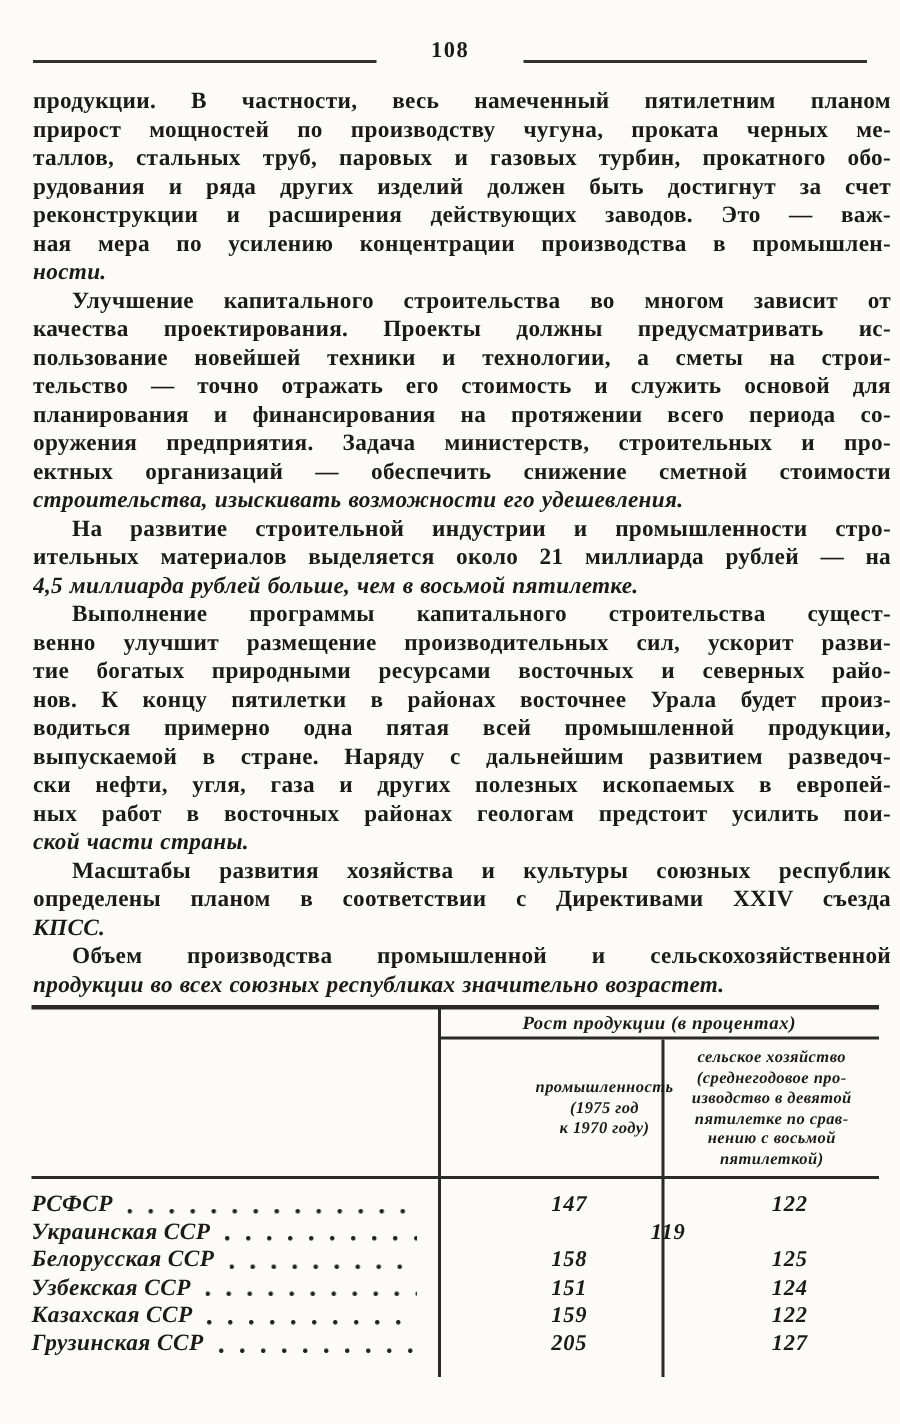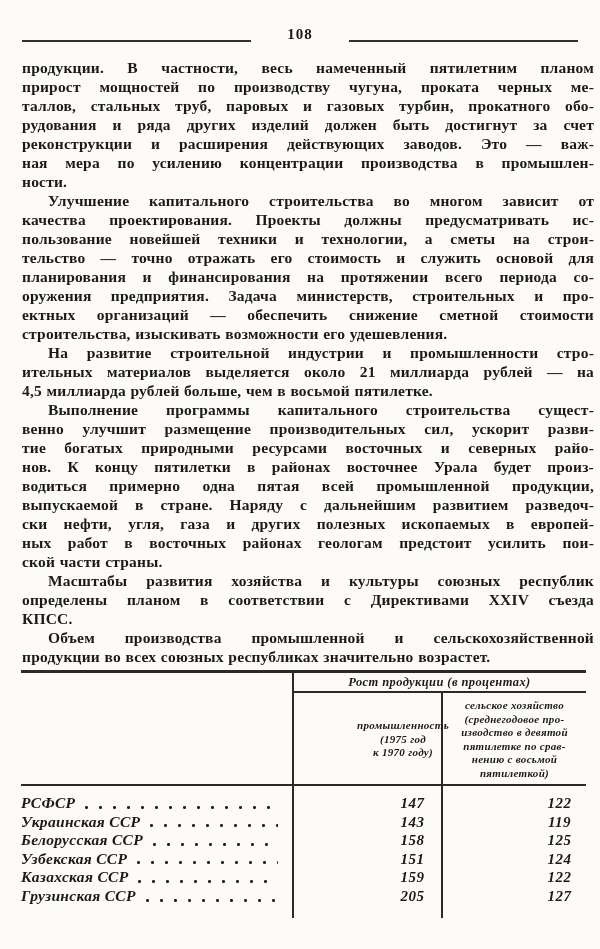--- a/index.html
+++ b/index.html
@@ -39,21 +39,21 @@
     line-height: 19px;
     height: 19px;
     text-align: justify;
     text-align-last: justify;
     white-space: normal;
     word-spacing: 0.5px;
     letter-spacing: 0.2px;
     overflow: hidden;
   }
   .line.first-indent { padding-left: 26px; }
-  .line.last { text-align-last: left; }
+  .line.last { text-align-last: left; font-style: italic; }
 
   
   .stats-table {
     position: absolute;
     left: 21px; top: 670px;
     width: 565px; height: 248px; font-style: italic;
   }
   .t-top-rule  { position: absolute; left: 0; right: 0; top: 0; height: 2.5px; background: #2c2a26; }
   .t-vline-1   { position: absolute; left: 271px; top: 2px; bottom: 0; width: 2px; background: #2c2a26; }
   .t-vline-2   { position: absolute; left: 420px; top: 23px; bottom: 0; width: 2px; background: #2c2a26; }
@@ -73,21 +73,21 @@
     font-size: 11px;
     line-height: 13.5px;
     letter-spacing: 0.3px;
     white-space: pre-line;
     box-sizing: border-box;
   }
   .t-sub.industry    { left: 272px; width: 148px; margin-left: 36px; }
   .t-sub.agriculture { left: 422px; right: 0; }
   .t-mid-rule { position: absolute; left: 0; right: 0; top: 114px; height: 2px; background: #2c2a26; }
   .t-body { position: absolute; left: 0; right: 0; top: 124px; }
-  .t-row { display: flex; height: 18.6px; }
+  .t-row { display: flex; height: 18.6px; gap: 13px; }
   .cell-name {
     width: 271px;
     box-sizing: border-box;
     padding-right: 14px;
     display: flex;
   }
   .cell-name .nm {
     font-size: 15.5px;
     line-height: 18.6px;
     white-space: nowrap;
@@ -100,21 +100,20 @@
     margin: 0 0 4px 10px;
     background-image: radial-gradient(circle at 1.5px 1.5px, #24221f 1.2px, rgba(0,0,0,0) 1.8px);
     background-size: 14px 3px;
     background-repeat: repeat-x;
   }
   .cell-val {
     font-size: 15px;
     line-height: 18.6px;
     text-align: center;
     letter-spacing: 0.5px;
-    margin-left: 46px;
   }
   .cell-val.industry { width: 149px; }
   .cell-val.agriculture { flex: 1; }
 </style>
 </head>
 <body>
 
 <div class="page">
 
   <div class="page-header">
@@ -192,21 +191,20 @@
             <span class="leader"></span>
           </div>
           <div class="cell-val industry">147</div>
           <div class="cell-val agriculture">122</div>
         </div>
         <div class="t-row">
           <div class="cell-name">
             <span class="nm">Украинская ССР</span>
             <span class="leader"></span>
           </div>
-          <div class="cell-val industry">143</div>
           <div class="cell-val agriculture">119</div>
         </div>
         <div class="t-row">
           <div class="cell-name">
             <span class="nm">Белорусская ССР</span>
             <span class="leader"></span>
           </div>
           <div class="cell-val industry">158</div>
           <div class="cell-val agriculture">125</div>
         </div>

